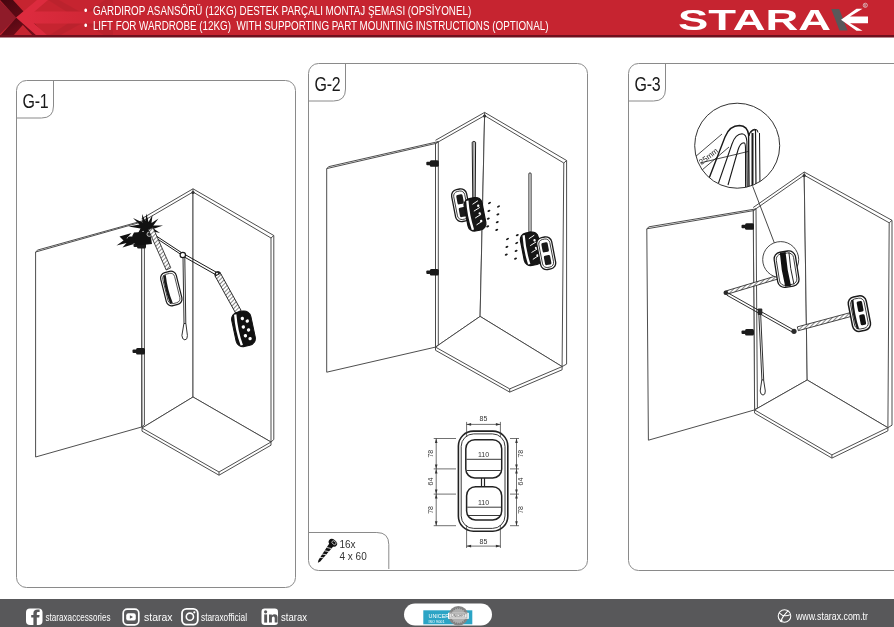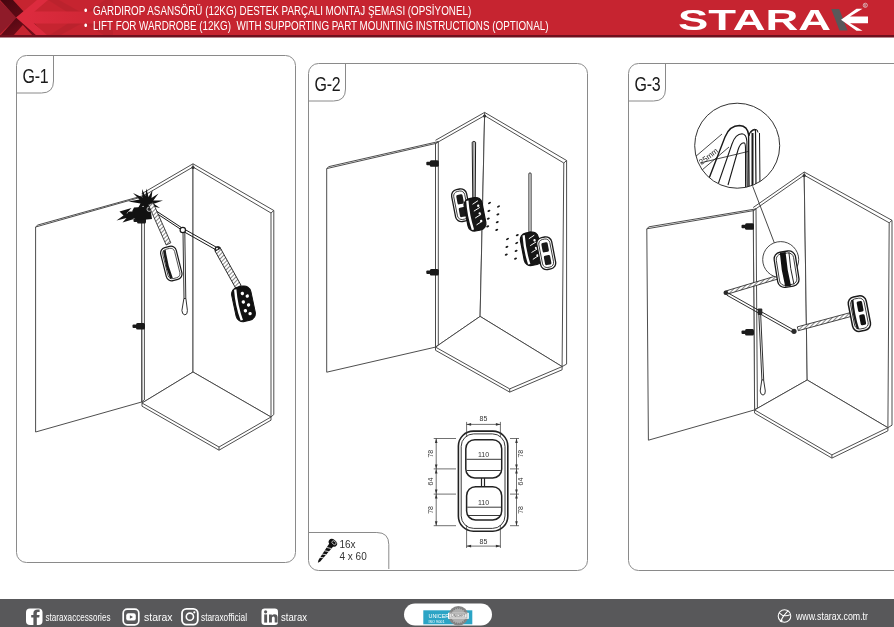--- a/index.html
+++ b/index.html
@@ -51,21 +51,21 @@
 
   <polygon points="161.2,9 169.2,9 177.5,30.5 169.5,30.5" fill="#58585a"></polygon>
 
   <path d="M171,19.8 L186.5,8.8 L192.5,8.8 L180,16.4 L198,16.4 L198,23.2 L180,23.2 L192.5,30.8 L186.5,30.8 Z" fill="#ffffff"></path>
 
   <circle cx="195.3" cy="5.3" r="2.1" fill="none" stroke="#dcdcdc" stroke-width="0.7"></circle>
   <text x="195.3" y="7" font-size="3.4" fill="#dcdcdc" text-anchor="middle">R</text>
 </svg>
 </div>
 
-<div class="abs" style="left:16px;top:55px;">
+<div class="abs" style="left:16px;top:80px;">
 <svg width="280" height="508" viewBox="0 0 280 508">
   <defs>
     <pattern id="hatch1" width="3" height="3" patternUnits="userSpaceOnUse" patternTransform="rotate(45)">
       <rect width="3" height="3" fill="#fff"></rect>
       <line x1="0" y1="0" x2="0" y2="3" stroke="#222" stroke-width="1.1"></line>
     </pattern>
   </defs>
 
   <rect x="0.5" y="0.5" width="279" height="507" rx="10" fill="#fff" stroke="#8a8a8a" stroke-width="1"></rect>
 

